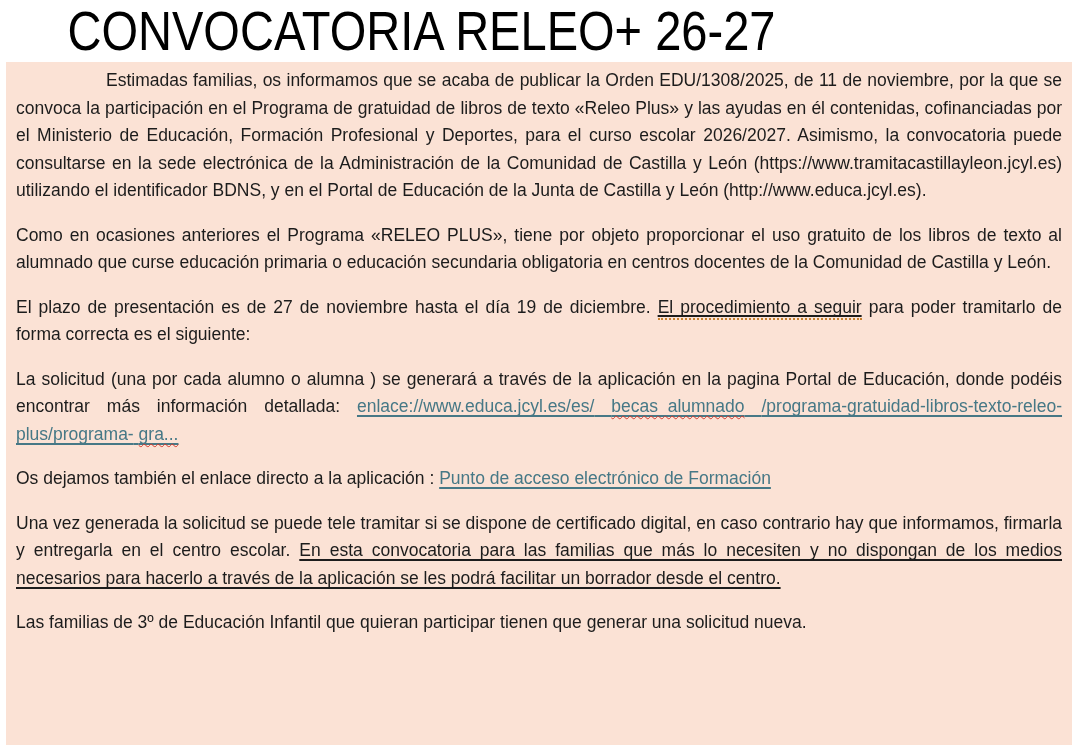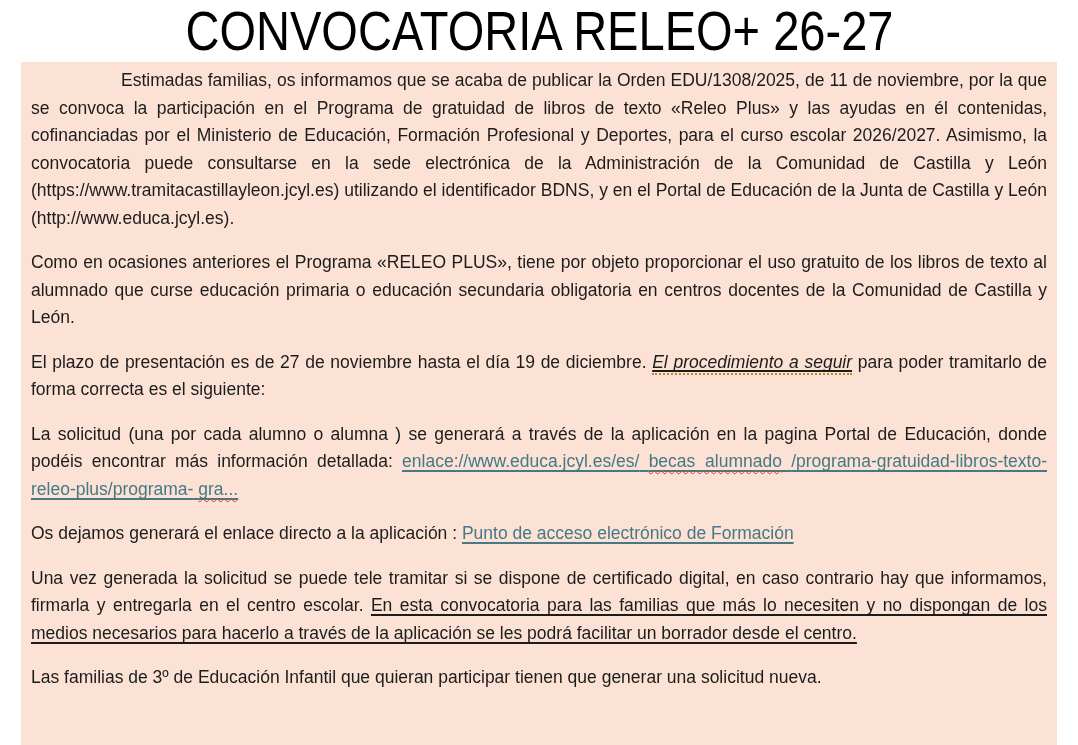--- a/index.html
+++ b/index.html
@@ -13,34 +13,34 @@
   * { box-sizing: border-box; }
   html, body { margin: 0; padding: 0; }
   body {
     width: 1078px; height: 745px; overflow: hidden;
     background: var(--page-bg);
     font-family: "Liberation Sans", sans-serif;
     color: var(--text);
   }
   .title-wrap {
     height: 62px;
-    display: flex; align-items: center; justify-content: center;
+    display: flex; align-items: center; 
   }
   .title {
     display: inline-block;
     font-size: 56px;
     font-weight: 400;
     line-height: 1;
     white-space: nowrap;
     transform: scaleX(0.84);
     transform-origin: 50% 50%;
     color: #000;
   }
   .panel {
-    margin: 0 21px;
+    margin: 0 6px;
     height: 683px;
     background: var(--panel);
     padding: 5px 10px 4px 10px;
     overflow: hidden;
   }
   .para {
     margin: 0 0 17px 0;
     font-size: 17.5px;
     line-height: 27.5px;
     text-align: justify;
@@ -54,21 +54,20 @@
     text-underline-offset: 3px;
     text-decoration-thickness: 1.5px;
   }
   .u-dotted {
     text-decoration: underline;
     text-decoration-skip-ink: none;
     text-underline-offset: 2px;
     text-decoration-thickness: 1.5px;
     border-bottom: 2px dotted var(--grammar);
     padding-bottom: 1px;
-    font-style: italic;
   }
   a.link {
     color: var(--link);
     text-decoration: underline;
     text-decoration-skip-ink: none;
     text-underline-offset: 3px;
     text-decoration-thickness: 1.5px;
     cursor: pointer;
   }
   .spell {
@@ -105,21 +104,21 @@
     <span>La solicitud (una por cada alumno o alumna ) se generará a través de la aplicación en la pagina Portal de Educación, donde podéis encontrar más información detallada: </span>
     <a class="link">
       <span>enlace://www.educa.jcyl.es/es/</span>
       <span class="spell">becas_alumnado</span>
       <span>/programa-gratuidad-libros-texto-releo-plus/programa-</span>
       <span class="spell">gra...</span>
     </a>
   </p>
 
   <p class="para">
-    <span>Os dejamos generará el enlace directo a la aplicación : </span>
+    <span>Os dejamos también el enlace directo a la aplicación : </span>
     <a class="link">Punto de acceso electrónico de Formación</a>
   </p>
 
   <p class="para">
     <span>Una vez generada la solicitud se puede tele tramitar si se dispone de certificado digital, en caso contrario hay que informamos, firmarla y entregarla en el centro escolar. </span>
     <span class="u">En esta convocatoria para las familias que más lo necesiten y no dispongan de los medios necesarios para hacerlo a través de la aplicación se les podrá facilitar un borrador desde el centro.</span>
   </p>
 
   <p class="para">
     <span>Las familias de 3º de Educación Infantil que quieran participar tienen que generar una solicitud nueva.</span>

